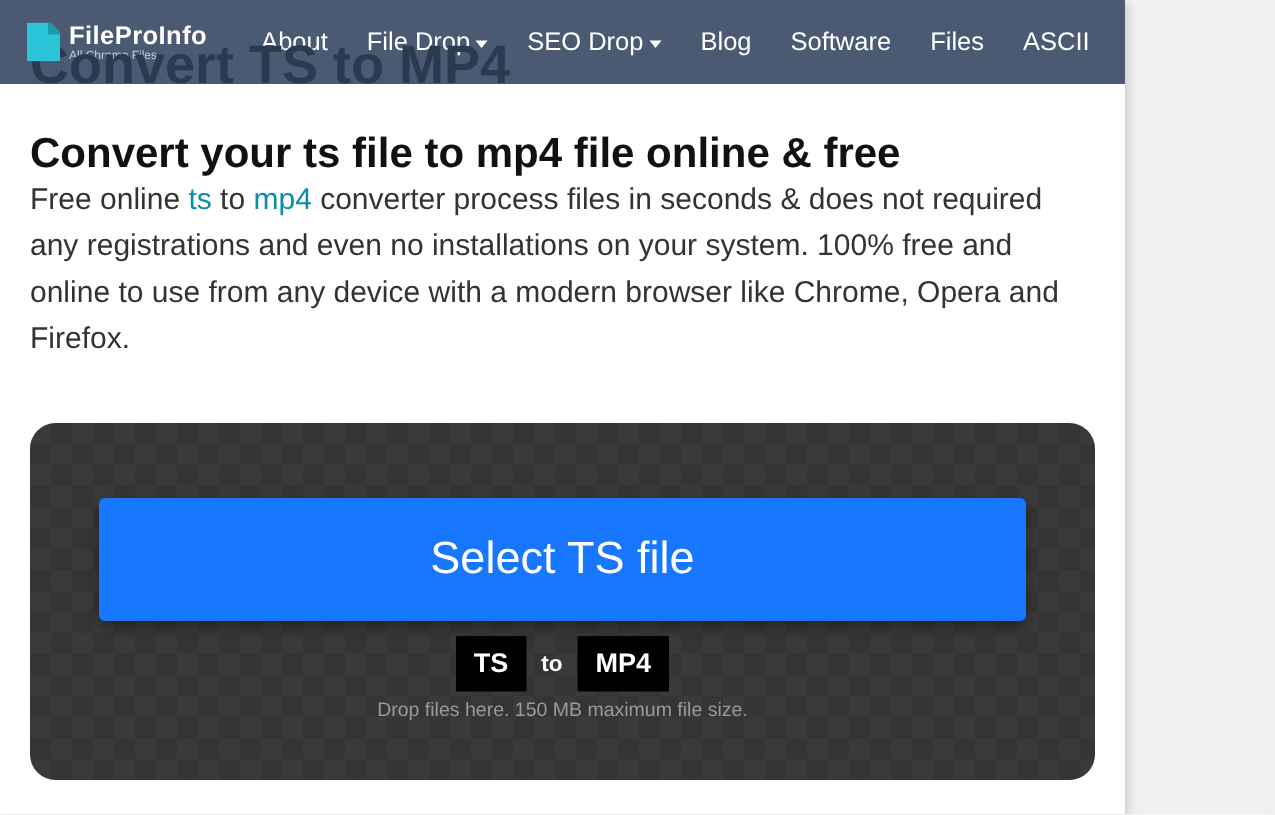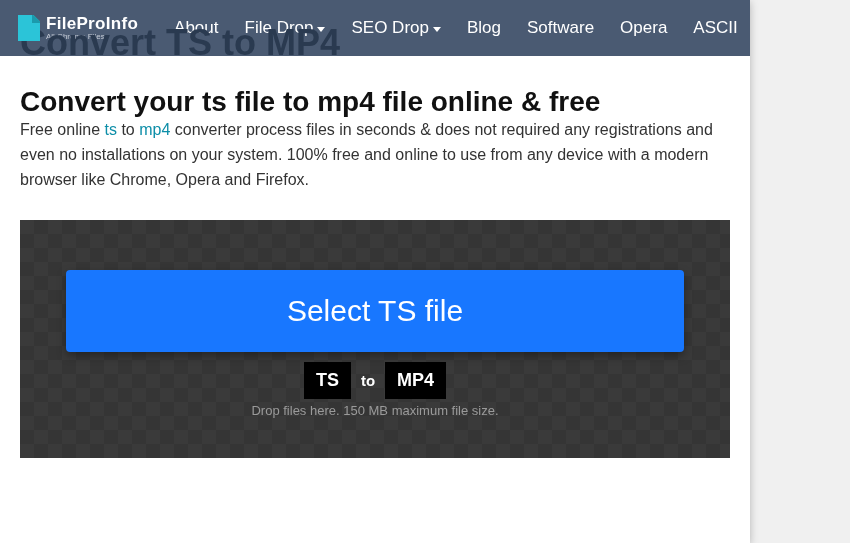--- a/index.html
+++ b/index.html
@@ -79,38 +79,39 @@
     position: relative;
     z-index: 1;
   }
   .subtitle {
     font-size: 28px;
     font-weight: 700;
     color: #111;
     margin-top: 6px;
   }
   .desc {
-    font-size: 16px;
+    font-size: 20px;
     color: #333;
     line-height: 1.55;
-    margin-bottom: 28px;
+    margin-bottom: 40px;
   }
   .desc .hl { color: #0d8ea8; font-weight: 500; }
   .upload-panel {
     margin: 0 20px;
     background: #3a3a3a;
     background-image:
       linear-gradient(45deg, #353535 25%, transparent 25%),
       linear-gradient(-45deg, #353535 25%, transparent 25%),
       linear-gradient(45deg, transparent 75%, #353535 75%),
       linear-gradient(-45deg, transparent 75%, #353535 75%);
     background-size: 28px 28px;
     background-position: 0 0, 0 14px, 14px -14px, -14px 0px;
     padding: 50px 46px 40px 46px;
     text-align: center;
+    border-radius: 17px;
   }
   .select-btn {
     background: #1877ff;
     color: #ffffff;
     font-size: 30px;
     font-weight: 400;
     border: none;
     width: 100%;
     padding: 24px 0;
     border-radius: 4px;
@@ -170,21 +171,21 @@
           <span>SEO Drop</span>
           <span class="chev-down"></span>
         </div>
       <div class="nav-item">
           <span>Blog</span>
         </div>
       <div class="nav-item">
           <span>Software</span>
         </div>
       <div class="nav-item">
-          <span>Opera</span>
+          <span>Files</span>
         </div>
       <div class="nav-item">
           <span>ASCII</span>
         </div>
     </div>
   </div>
 
   <div class="content">
     <h2 class="subtitle">Convert your ts file to mp4 file online &amp; free</h2>
     <p class="desc">

